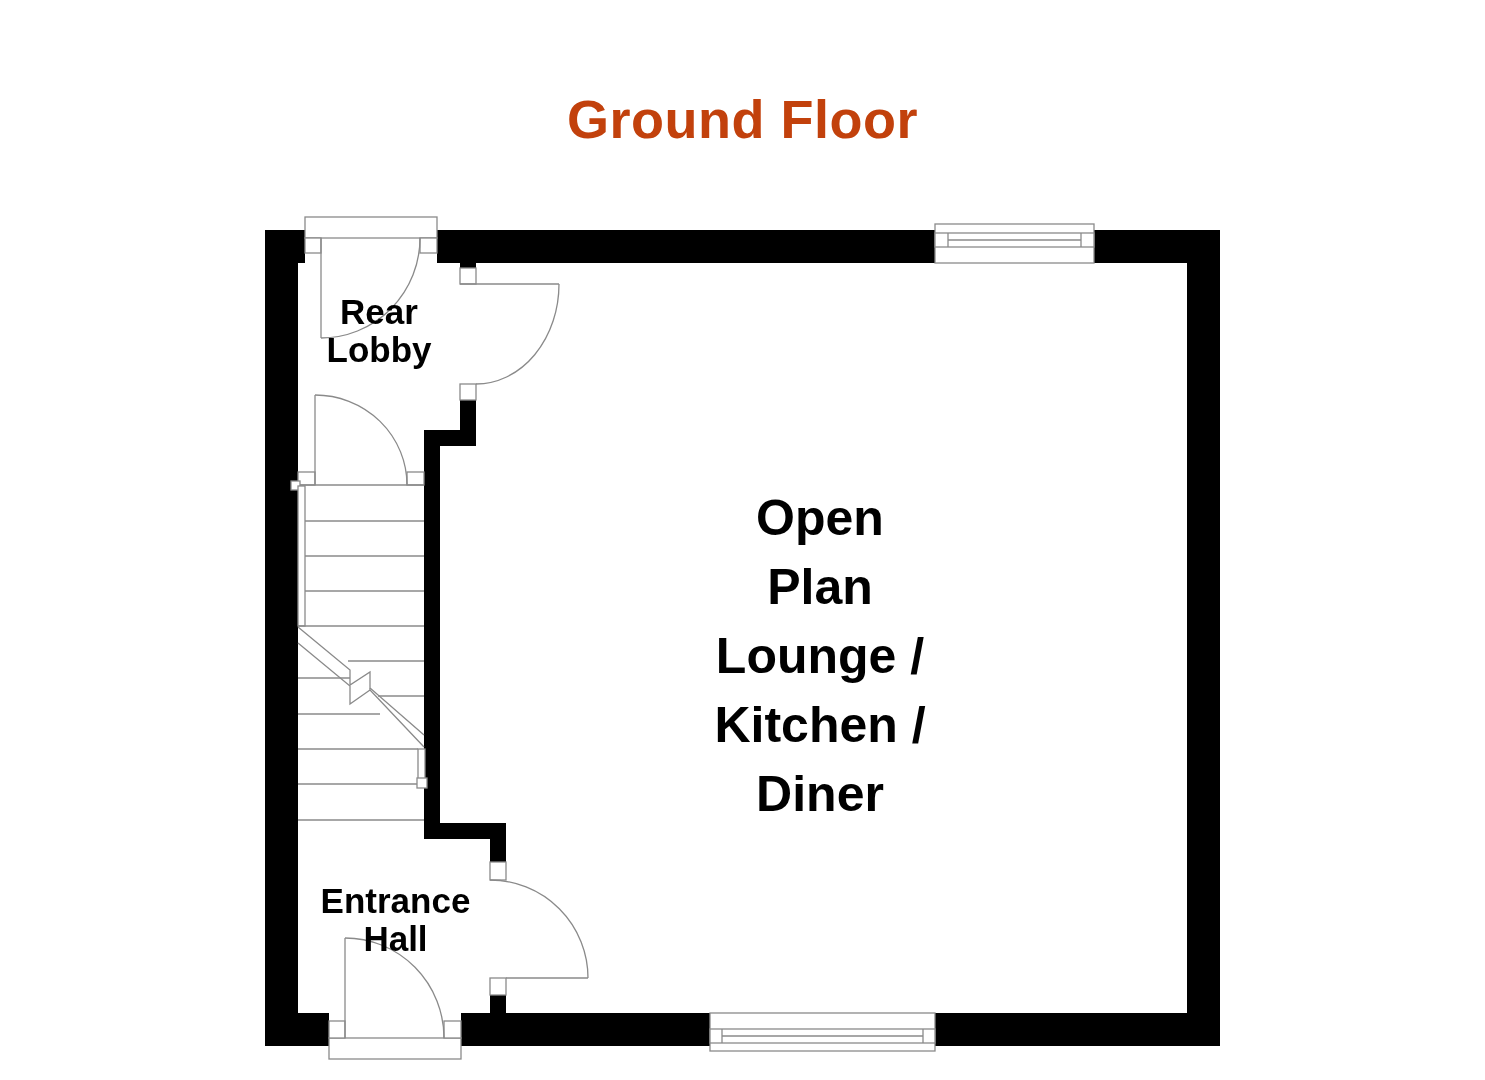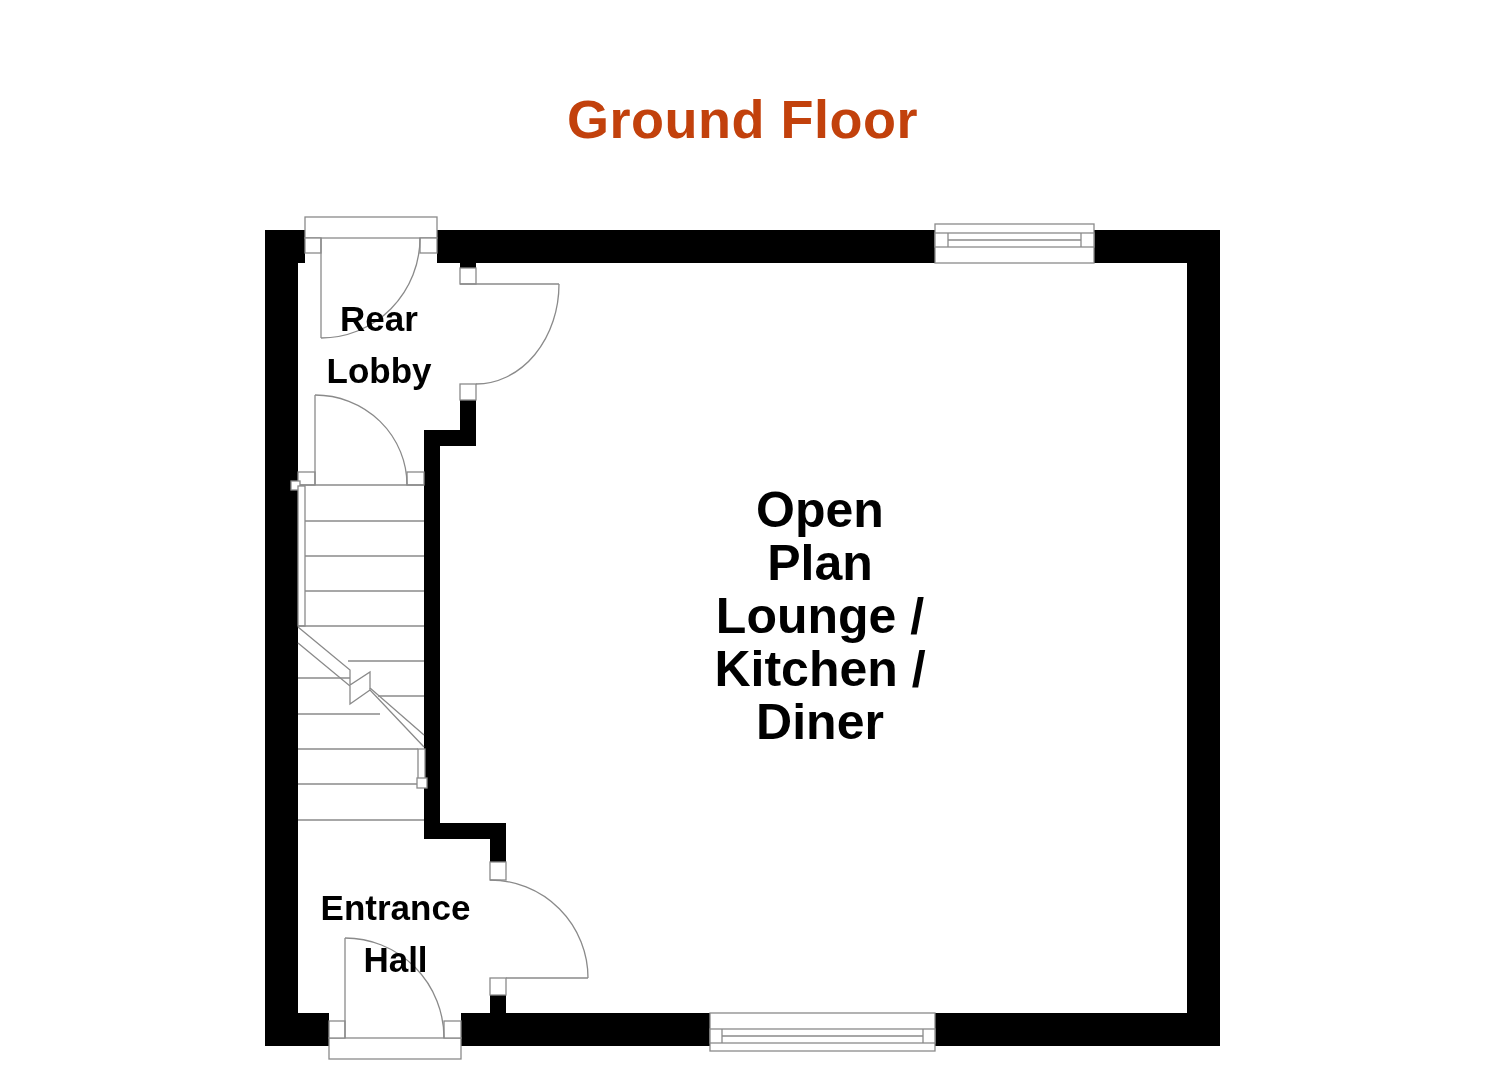--- a/index.html
+++ b/index.html
@@ -6,22 +6,22 @@
     body { width: 1485px; height: 1080px; position: relative; overflow: hidden; font-family: "Liberation Sans", sans-serif; }
     .title {
       position: absolute; left: 0; top: 88px; width: 1485px; text-align: center;
       font-family: "Liberation Sans", sans-serif; font-weight: bold; font-size: 54px; color: #c2410c; letter-spacing: 0.5px;
     }
     svg.plan { position: absolute; left: 0; top: 0; }
     .room-label {
       position: absolute; text-align: center; font-family: "Liberation Sans", sans-serif;
       font-weight: bold; color: #000; white-space: pre-line;
     }
-    .small { font-size: 35px; line-height: 52px; }
-    .large { font-size: 50px; line-height: 53px; }
+    .small { font-size: 35px; line-height: 38px; }
+    .large { font-size: 50px; line-height: 69px; }
     .wall { fill: #000; }
     .thin { fill: #fff; stroke: #8a8a8a; stroke-width: 1.3; }
     .line { fill: none; stroke: #8a8a8a; stroke-width: 1.3; }
   </style>
 </head>
 <body>
 
 <div class="title">Ground Floor</div>
 
 <svg class="plan" width="1485" height="1080" viewBox="0 0 1485 1080">

